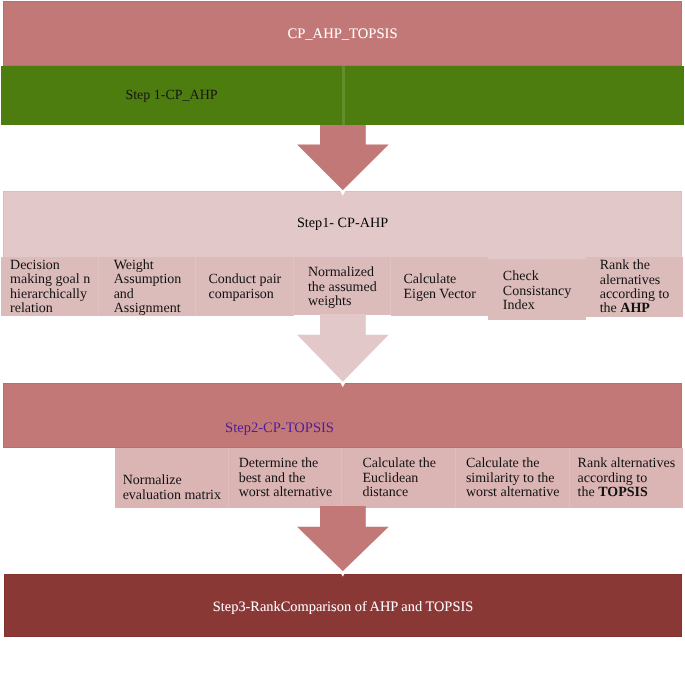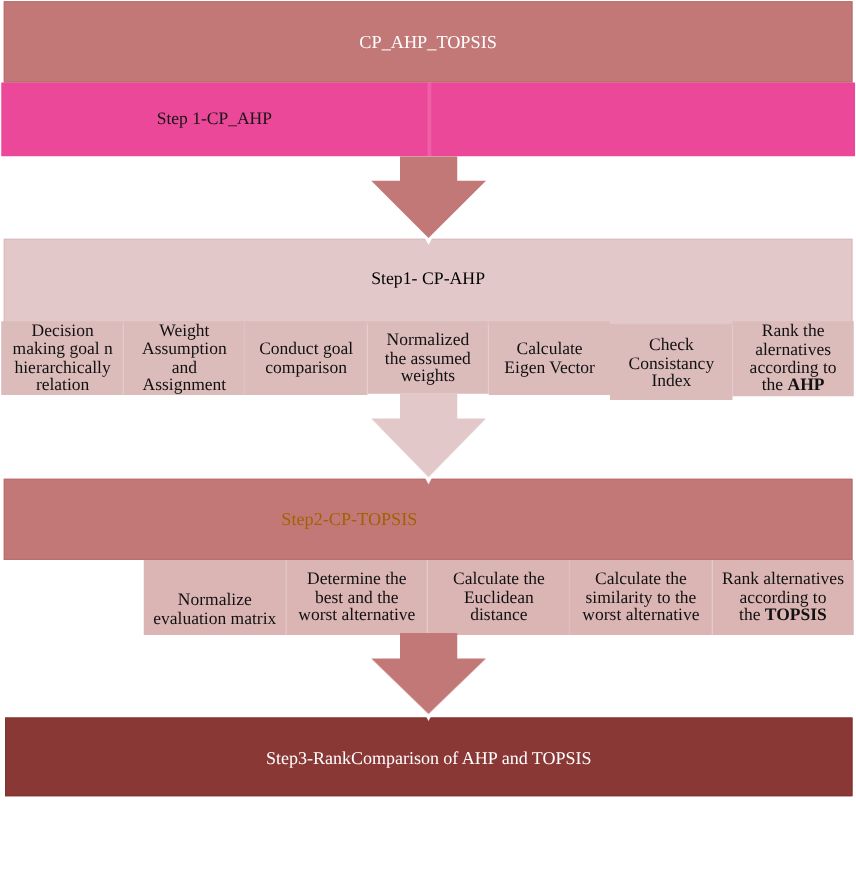--- a/index.html
+++ b/index.html
@@ -6,26 +6,26 @@
     margin: 0; padding: 0;
     width: 685px; height: 697px;
     background: #ffffff;
     font-family: "Liberation Serif", serif;
     overflow: hidden;
     -webkit-font-smoothing: antialiased;
     text-rendering: geometricPrecision;
   }
   #stage { position: relative; width: 685px; height: 697px; transform: translateZ(0); }
   .abs { position: absolute; box-sizing: border-box; }
-  .ctr { display: flex; align-items: center; justify-content: center; text-align: center; }
+  .ctr { display: flex; align-items: center; justify-content: center; }
   .ctr > * { transform: translateZ(0); }
   .cell-txt { line-height: 14.4px; padding-top: 2px; }
 
   .title-bar { left: 3px; top: 1px; width: 679px; height: 65px; background: #c37878; border: 1px solid #bb6e6e; color: #ffffff; font-size: 14.6px; }
-  .hdr-bar  { left: 1px; top: 65.8px; width: 683px; height: 59.7px; background: #ec4899; color: #151515; font-size: 14px; }
+  .hdr-bar  { left: 1px; top: 65.8px; width: 683px; height: 59.7px; background: #4d7c0f; color: #151515; font-size: 14px; }
 
   .sec1-band { left: 3px; top: 191px; width: 679px; height: 69px; background: #e3c8c9; border: 1px solid #dbbdbe; color: #ffffff; font-size: 14.2px; }
   .sec1-cell { background: #dcbbbb; color: #111; font-size: 14px; }
 
   .sec2-band { left: 3px; top: 383px; width: 679px; height: 65px; background: #c37878; border: 1px solid #bb6e6e; color: #ffffff; font-size: 14.55px; }
   .sec2-cell { background: #dbb5b4; color: #111; font-size: 14px; }
 
   .foot-band { left: 4px; top: 573.6px; width: 678px; height: 63.4px; background: #8a3836; border: 1px solid #813330; color: #ffffff; font-size: 14.4px; }
   .foot-bar  { left: 1px; top: 637px; width: 683px; height: 58.6px; background: #d6adae; color: #151515; font-size: 14px; }
   .divider { position: absolute; top: 0; height: 100%; width: 3px; background: rgba(255,255,255,0.13); }
@@ -69,21 +69,21 @@
   <div class="abs ctr sec1-cell cell-txt" style="left:98.8px;top:257px;width:97.4px;height:59px">
       <div>
         <div>Weight</div>
         <div>Assumption</div>
         <div>and</div>
         <div>Assignment</div>
       </div>
     </div>
   <div class="abs ctr sec1-cell cell-txt" style="left:196.2px;top:257px;width:97.4px;height:59px">
       <div>
-        <div>Conduct goal</div>
+        <div>Conduct pair</div>
         <div>comparison</div>
       </div>
     </div>
   <div class="abs ctr sec1-cell cell-txt" style="left:293.6px;top:257px;width:97.4px;height:58px;padding-top:3.5px">
       <div>
         <div>Normalized</div>
         <div>the assumed</div>
         <div>weights</div>
       </div>
     </div>
@@ -112,21 +112,21 @@
   <div class="vline" style="left:195.2px;top:257px;height:59px"></div>
   <div class="vline" style="left:292.6px;top:257px;height:58px"></div>
   <div class="vline" style="left:390.0px;top:257px;height:59px"></div>
 
   <svg class="abs" style="left:0;top:314px;width:685px;height:74px;z-index:5">
     <path d="M320,0 L365.8,0 L365.8,20.8 L388.8,20.8 L342.8,67.8 L297,20.8 L320,20.8 Z" fill="#e3c8c9"></path>
     <path d="M339.8,67.8 L345.8,67.8 L342.8,73.3 Z" fill="#ffffff"></path>
   </svg>
 
   <div class="abs sec2-band"></div>
-  <div class="abs ctr" style="left:3px;top:406px;width:553px;height:20px;font-size:14.55px;color:#a16207">
+  <div class="abs ctr" style="left:3px;top:418px;width:553px;height:20px;font-size:14.55px;color:#4c1d95">
     <span>Step2-CP-TOPSIS</span>
   </div>
 
   <div class="abs ctr sec2-cell cell-txt" style="left:115.03px;top:448px;width:113.64px;height:60px;padding-top:21px">
       <div>
         <div>Normalize</div>
         <div>evaluation matrix</div>
       </div>
     </div>
   <div class="abs ctr sec2-cell cell-txt" style="left:228.67px;top:448px;width:113.63px;height:60px">

